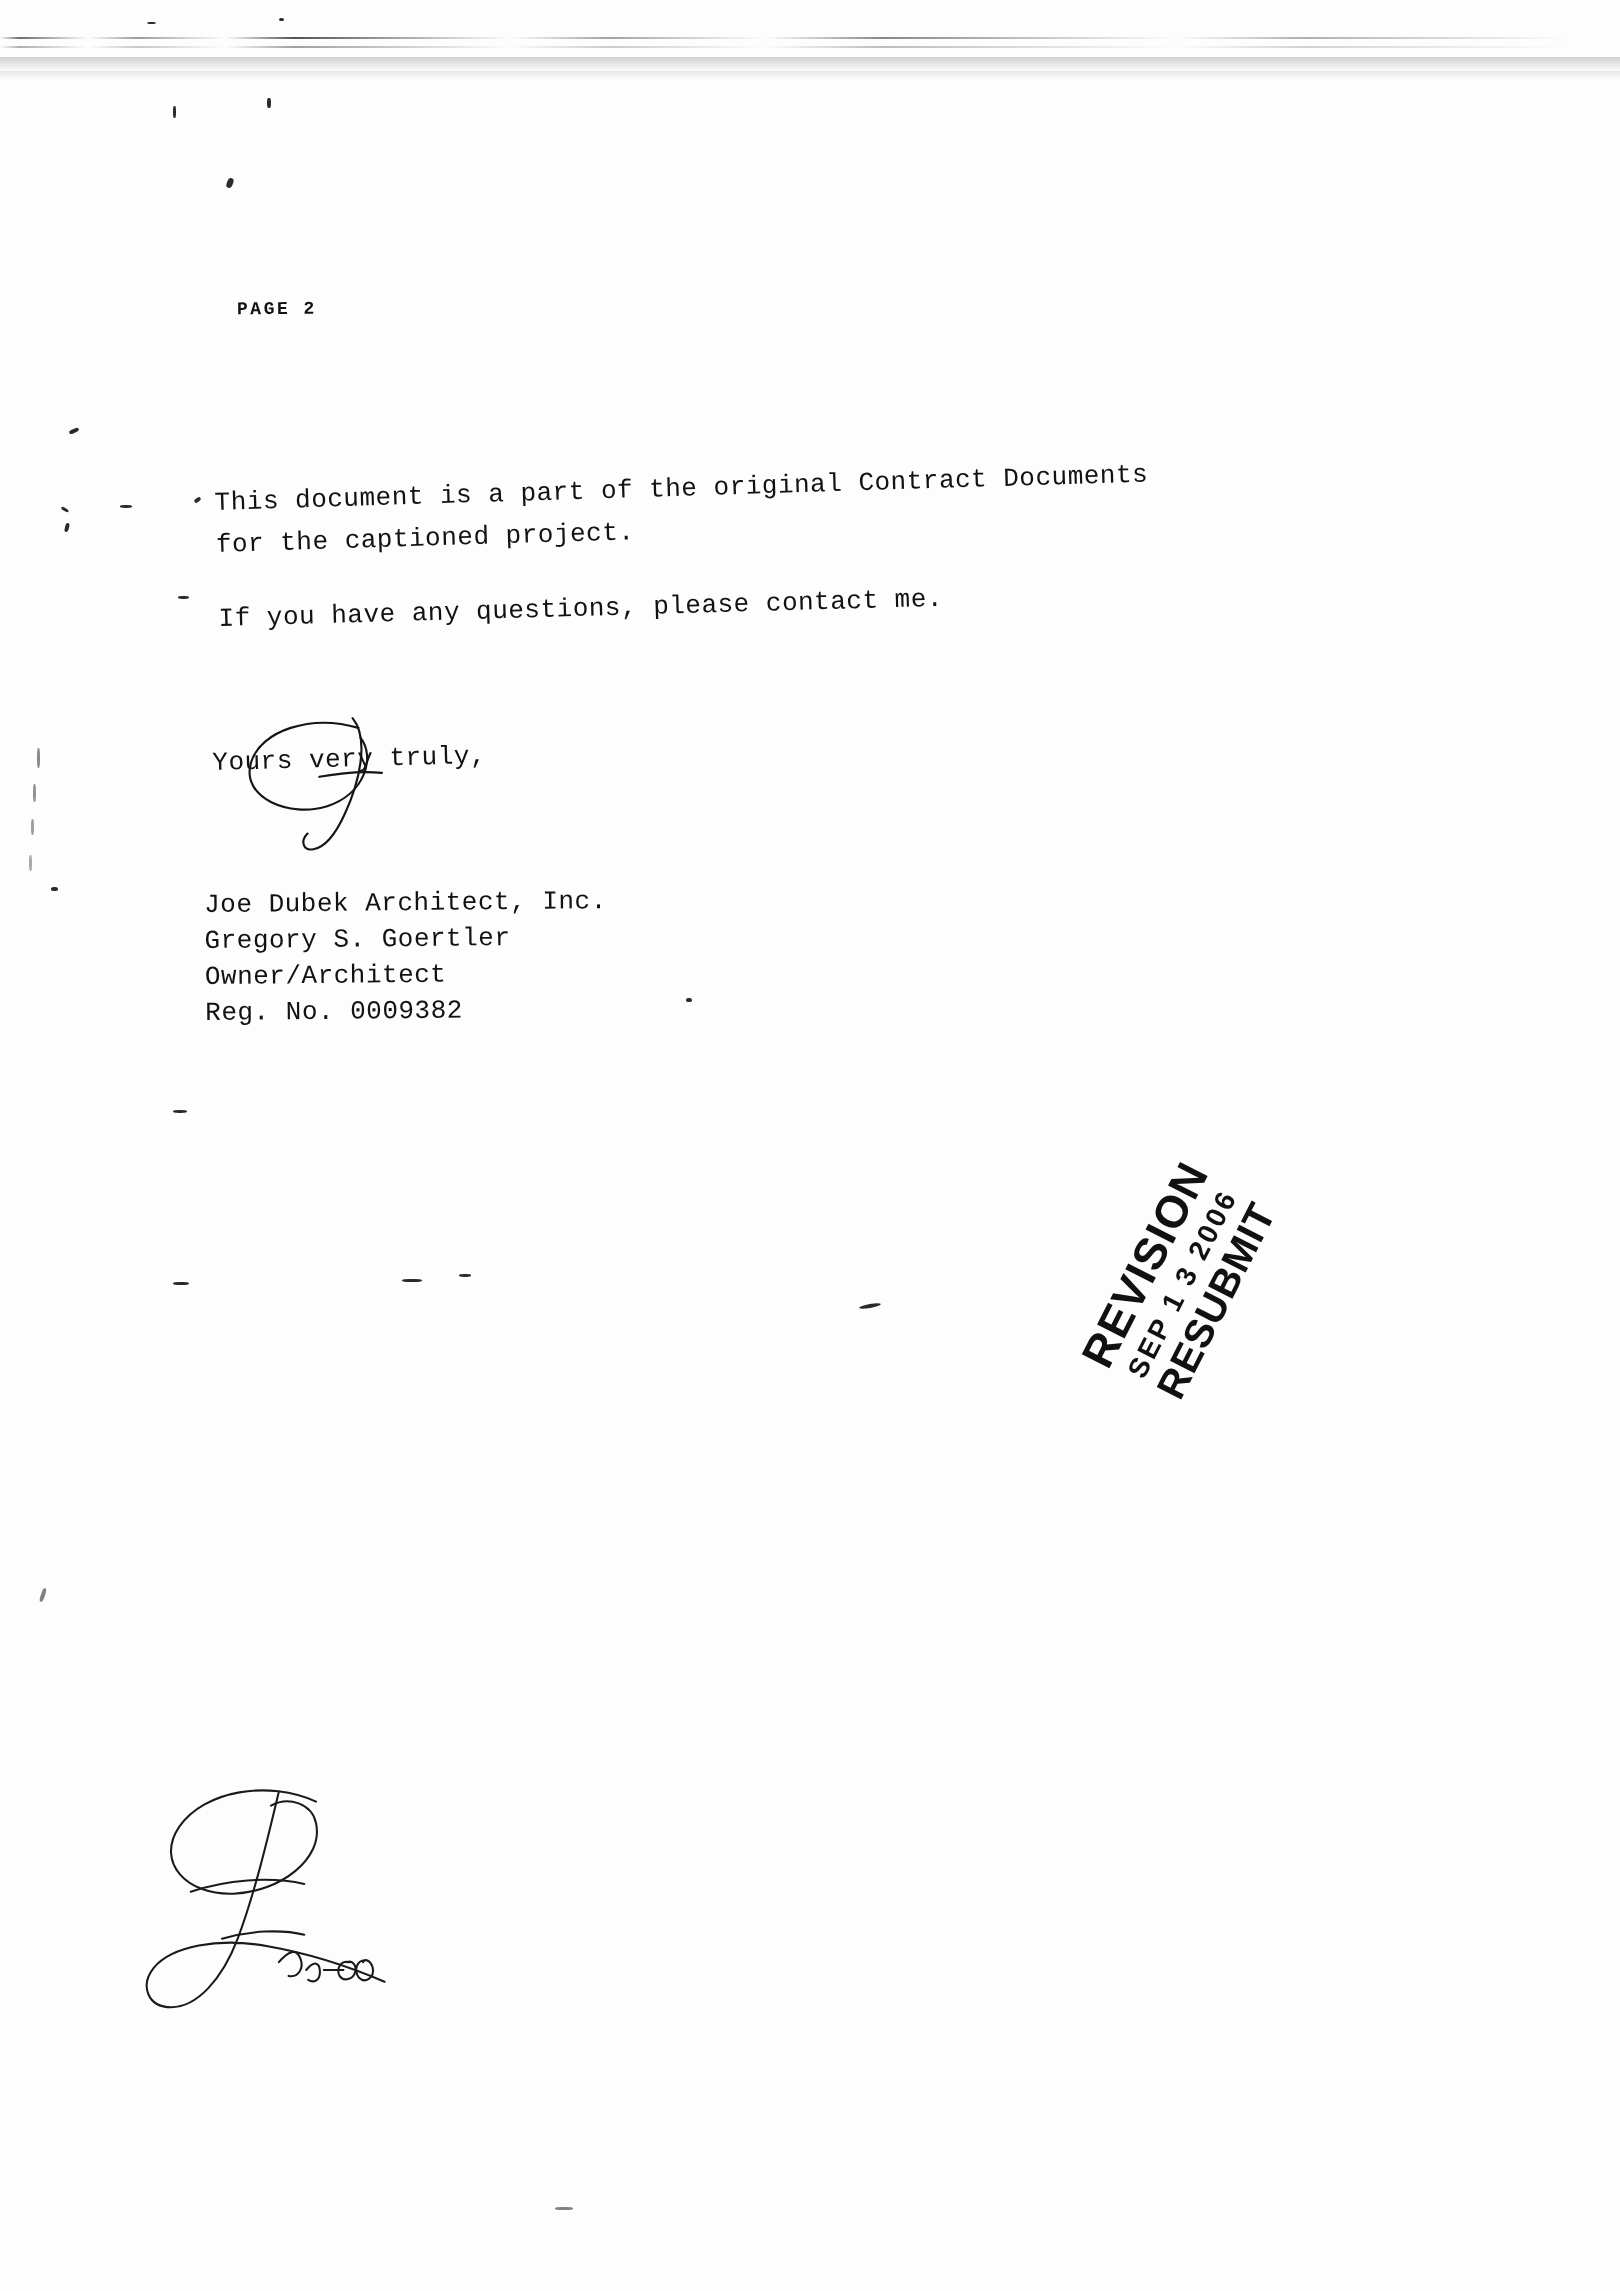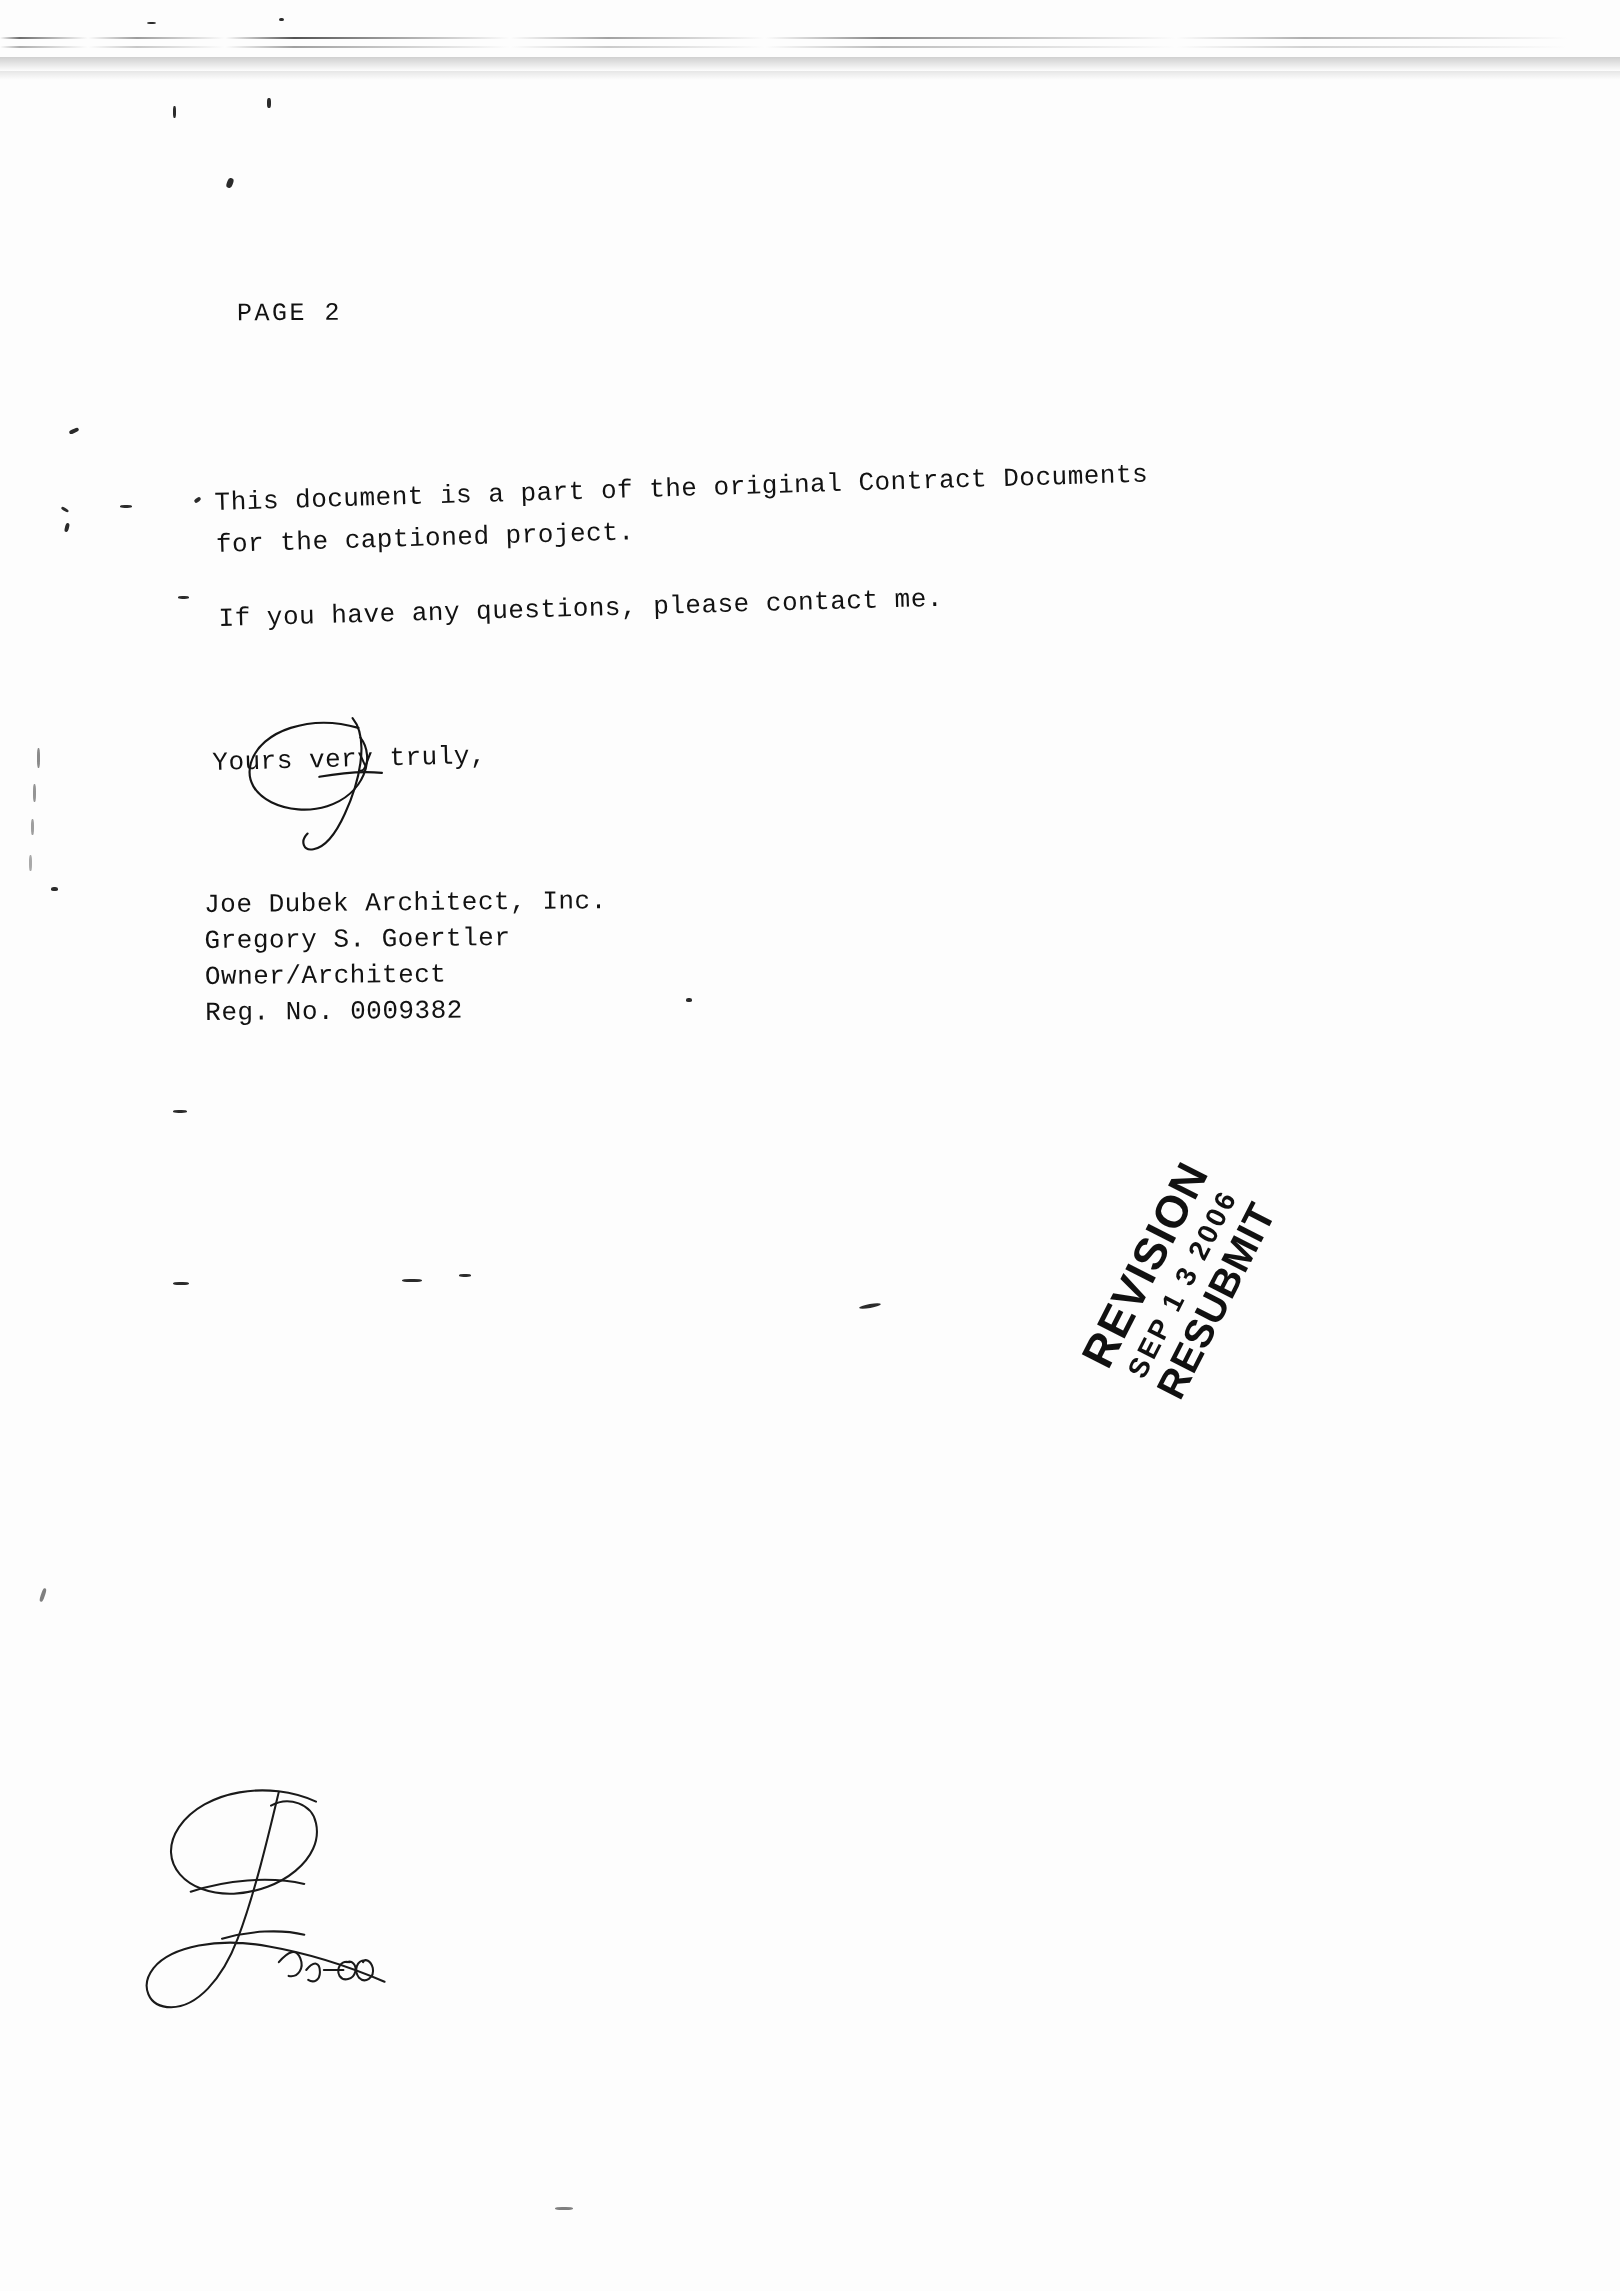--- a/index.html
+++ b/index.html
@@ -52,23 +52,24 @@
   .typed {
     position: absolute;
     font-family: "Liberation Mono", monospace;
     white-space: pre;
     color: #121212;
     letter-spacing: 0.5px;
   }
   .page-label {
     top: 299px;
     left: 237px;
-    font-size: 25px;
+    font-size: 18px;
     letter-spacing: 2.5px;
     transform: rotate(-0.4deg);
+    font-weight: bold;
   }
   .para-1 {
     top: 482px;
     left: 214px;
     font-size: 26px;
     line-height: 42px;
     transform: rotate(-1.75deg);
     transform-origin: left top;
   }
   .para-2 {

